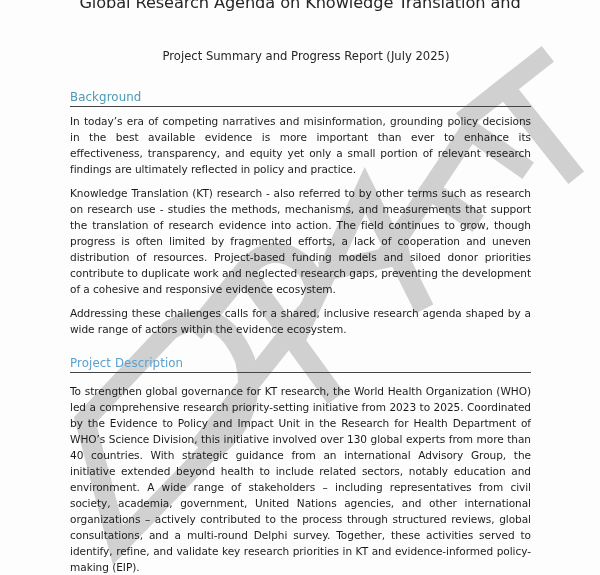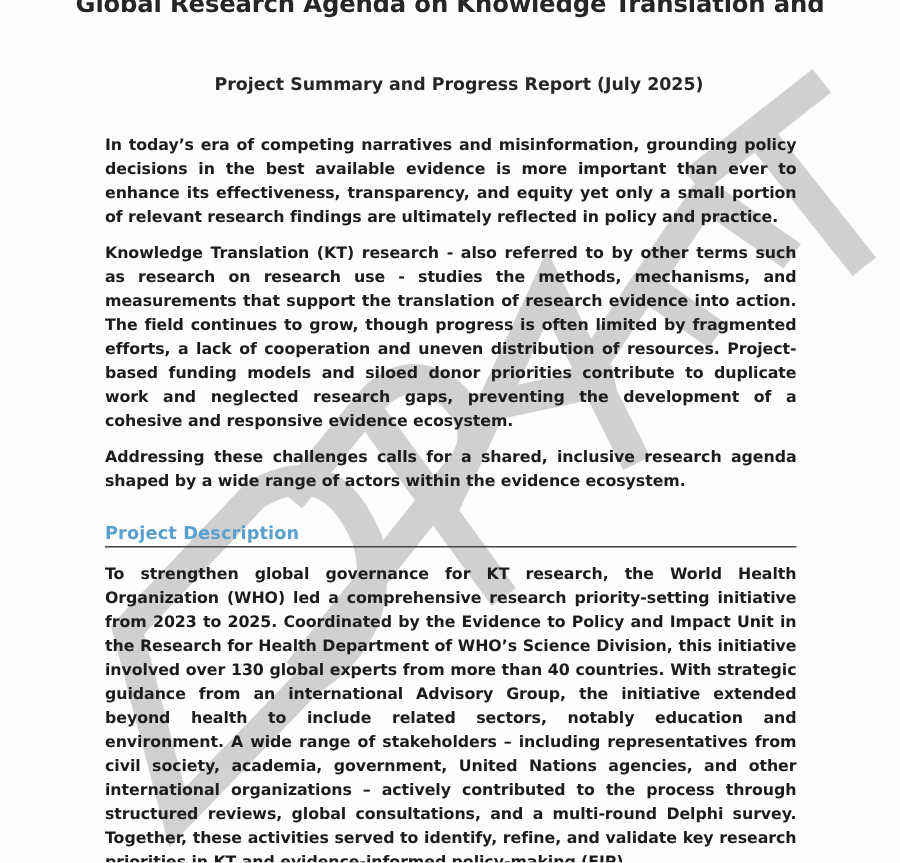--- a/index.html
+++ b/index.html
@@ -14,21 +14,20 @@
     position: relative;
     font-family: "DejaVu Sans", sans-serif;
     color: #1e1e1e;
   }
   .page {
     position: absolute;
     left: 0; top: 0;
     width: 600px; height: 575px;
     overflow: hidden;
     background: #fdfdfd;
-    font-weight: bold;
   }
   .title {
     position: absolute;
     left: 0; right: 0;
     top: -9px;
     text-align: center;
     font-size: 16.2px;
     line-height: 24px;
     color: #262626;
     letter-spacing: -0.1px;
@@ -101,20 +100,21 @@
 
   <div class="title">
     <div>Global Research Agenda on Knowledge Translation and</div>
   </div>
 
   <div class="subtitle">Project Summary and Progress Report (July 2025)</div>
 
   <div class="content">
 
     <section>
+      <div class="section-heading">Background</div>
       <p class="para">In today’s era of competing narratives and misinformation, grounding policy decisions in the best available evidence is more important than ever to enhance its effectiveness, transparency, and equity yet only a small portion of relevant research findings are ultimately reflected in policy and practice.</p>
       <p class="para">Knowledge Translation (KT) research - also referred to by other terms such as research on research use - studies the methods, mechanisms, and measurements that support the translation of research evidence into action. The field continues to grow, though progress is often limited by fragmented efforts, a lack of cooperation and uneven distribution of resources. Project-based funding models and siloed donor priorities contribute to duplicate work and neglected research gaps, preventing the development of a cohesive and responsive evidence ecosystem.</p>
       <p class="para spaced">Addressing these challenges calls for a shared, inclusive research agenda shaped by a wide range of actors within the evidence ecosystem.</p>
     </section>
 
     <section class="pd-wrap">
       <div class="section-heading pd">Project Description</div>
       <p class="para pd-para">To strengthen global governance for KT research, the World Health Organization (WHO) led a comprehensive research priority-setting initiative from 2023 to 2025. Coordinated by the Evidence to Policy and Impact Unit in the Research for Health Department of WHO’s Science Division, this initiative involved over 130 global experts from more than 40 countries. With strategic guidance from an international Advisory Group, the initiative extended beyond health to include related sectors, notably education and environment. A wide range of stakeholders – including representatives from civil society, academia, government, United Nations agencies, and other international organizations – actively contributed to the process through structured reviews, global consultations, and a multi-round Delphi survey. Together, these activities served to identify, refine, and validate key research priorities in KT and evidence-informed policy-making (EIP).</p>
     </section>
 

